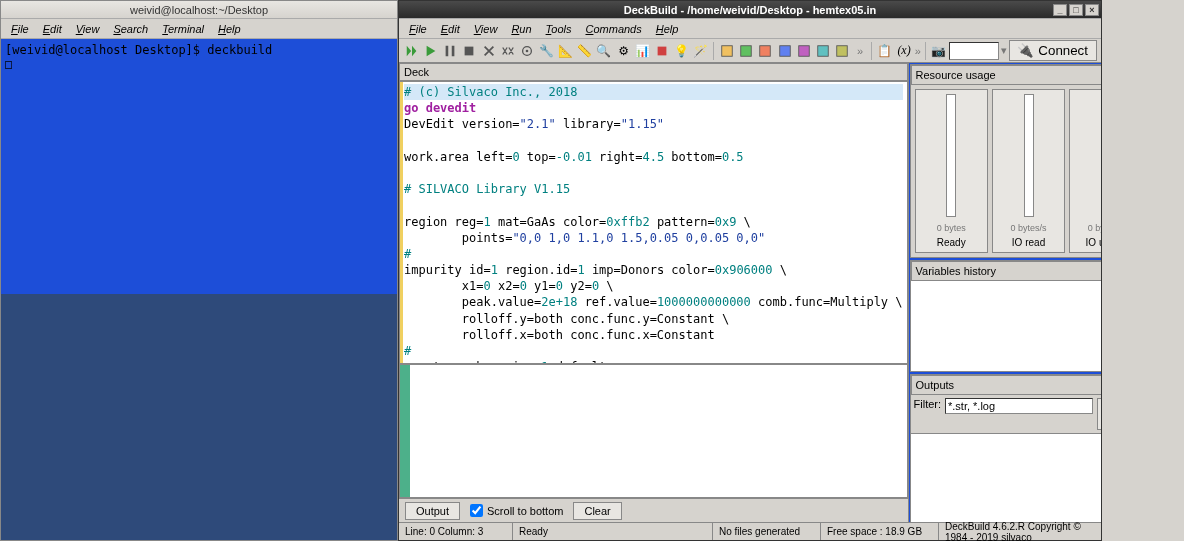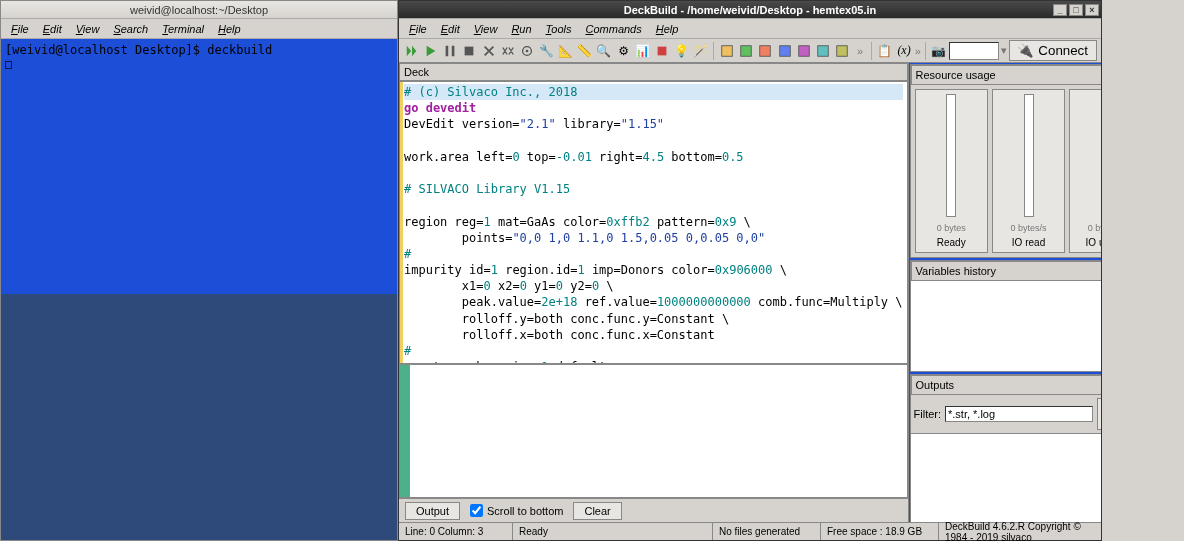--- a/index.html
+++ b/index.html
@@ -40,21 +40,21 @@
 .status { height: 18px; background: #d6d3ce; border-top: 1px solid #888; display: flex; font-size: 10px; }
 .status div { border-right: 1px solid #888; padding: 2px 6px; display: flex; align-items: center; }
 .res-panel { border: 1px solid #888; margin: 1px; background: #d6d3ce; }
 .res-body { display: flex; height: 172px; padding: 4px; gap: 4px; }
 .meter { flex: 1; border: 1px solid #888; background: #e8e6e2; display: flex; flex-direction: column; align-items: center; justify-content: flex-end; padding: 4px; font-size: 10px; }
 .meter .bar { width: 10px; flex: 1; background: #fff; border: 1px solid #888; margin-bottom: 6px; }
 .meter .val { color: #777; font-size: 9px; margin-bottom: 4px; }
 .var-panel, .out-panel { border: 1px solid #888; margin: 1px; background: #fff; }
 .var-body { height: 90px; }
 .out-body { height: 100px; }
-.filter-row { padding: 3px; display: flex; gap: 4px; align-items: center; background: #d6d3ce; border-bottom: 1px solid #888; }
+.filter-row { padding: 3px; display: flex; gap: 4px; align-items: flex-start; background: #d6d3ce; border-bottom: 1px solid #888; }
 .filter-row input { flex: 1; border: 1px inset #888; padding: 1px 2px; font-size: 11px; }
 .filter-row button { padding: 1px 6px; border: 1px solid #888; background: #e8e6e2; font-size: 12px; cursor: pointer; }
 svg { width: 14px; height: 14px; }
 </style>
 </head>
 <body>
 
 <div class="desktop">
 
   <div class="term-win">

